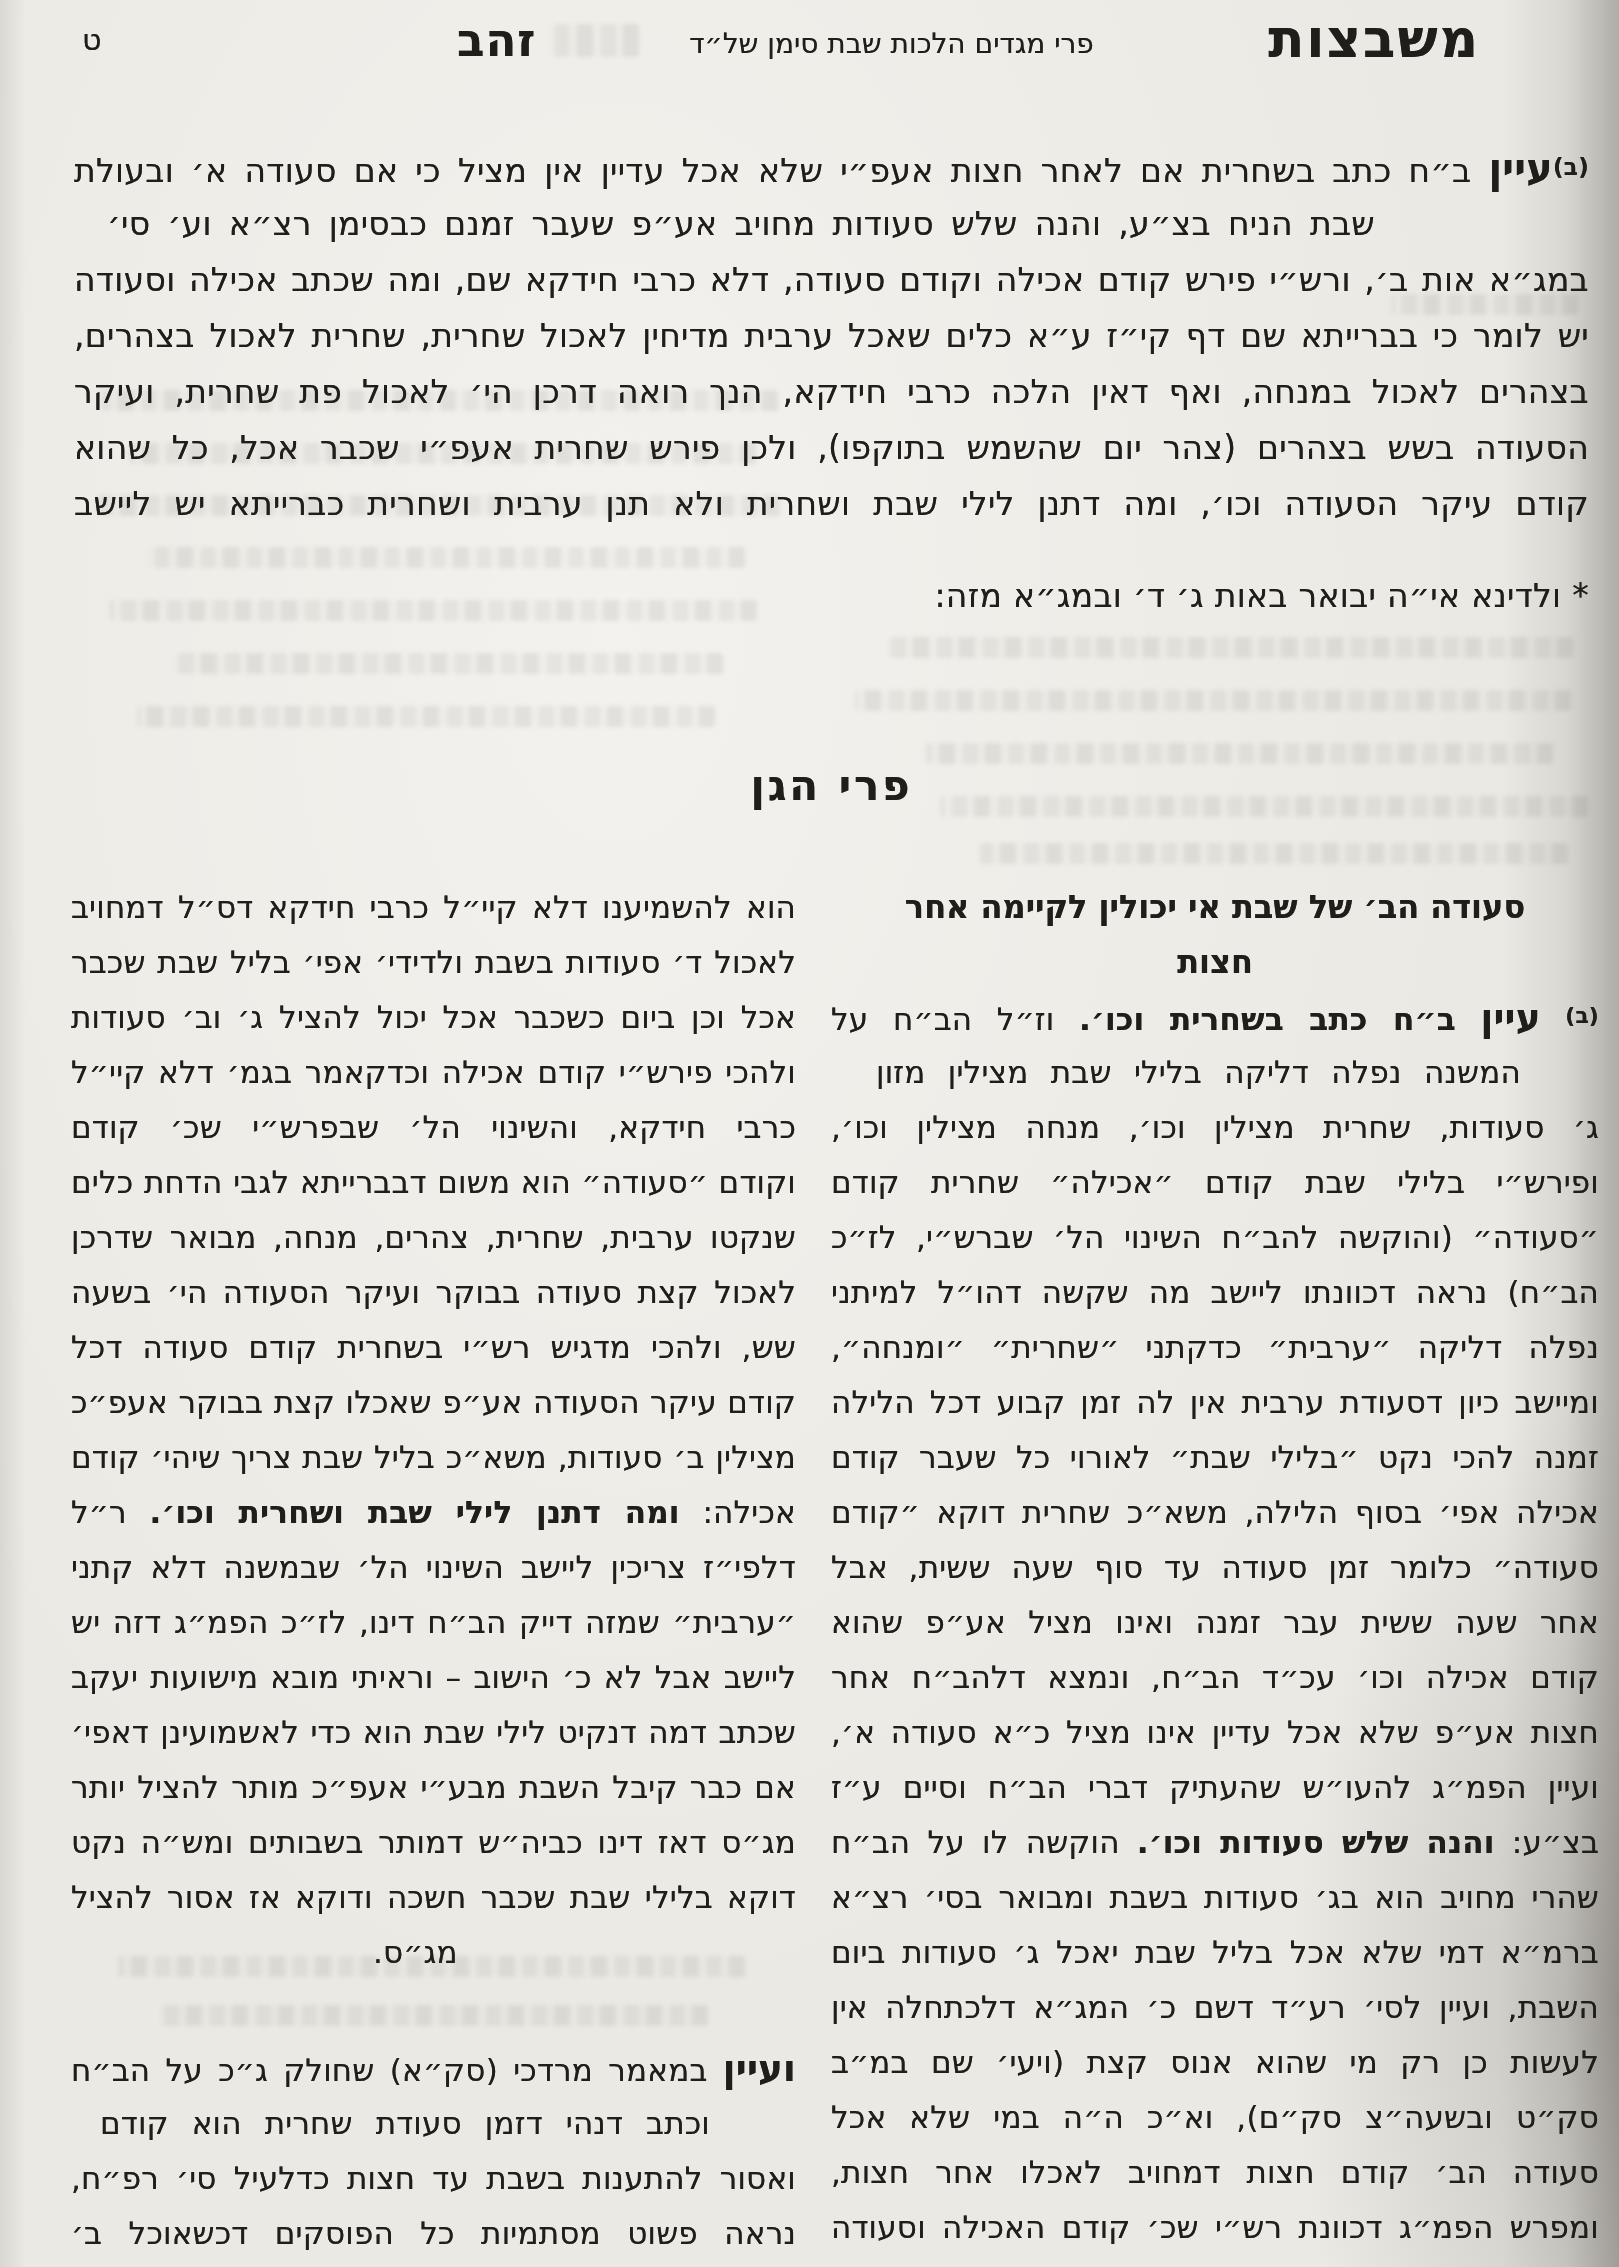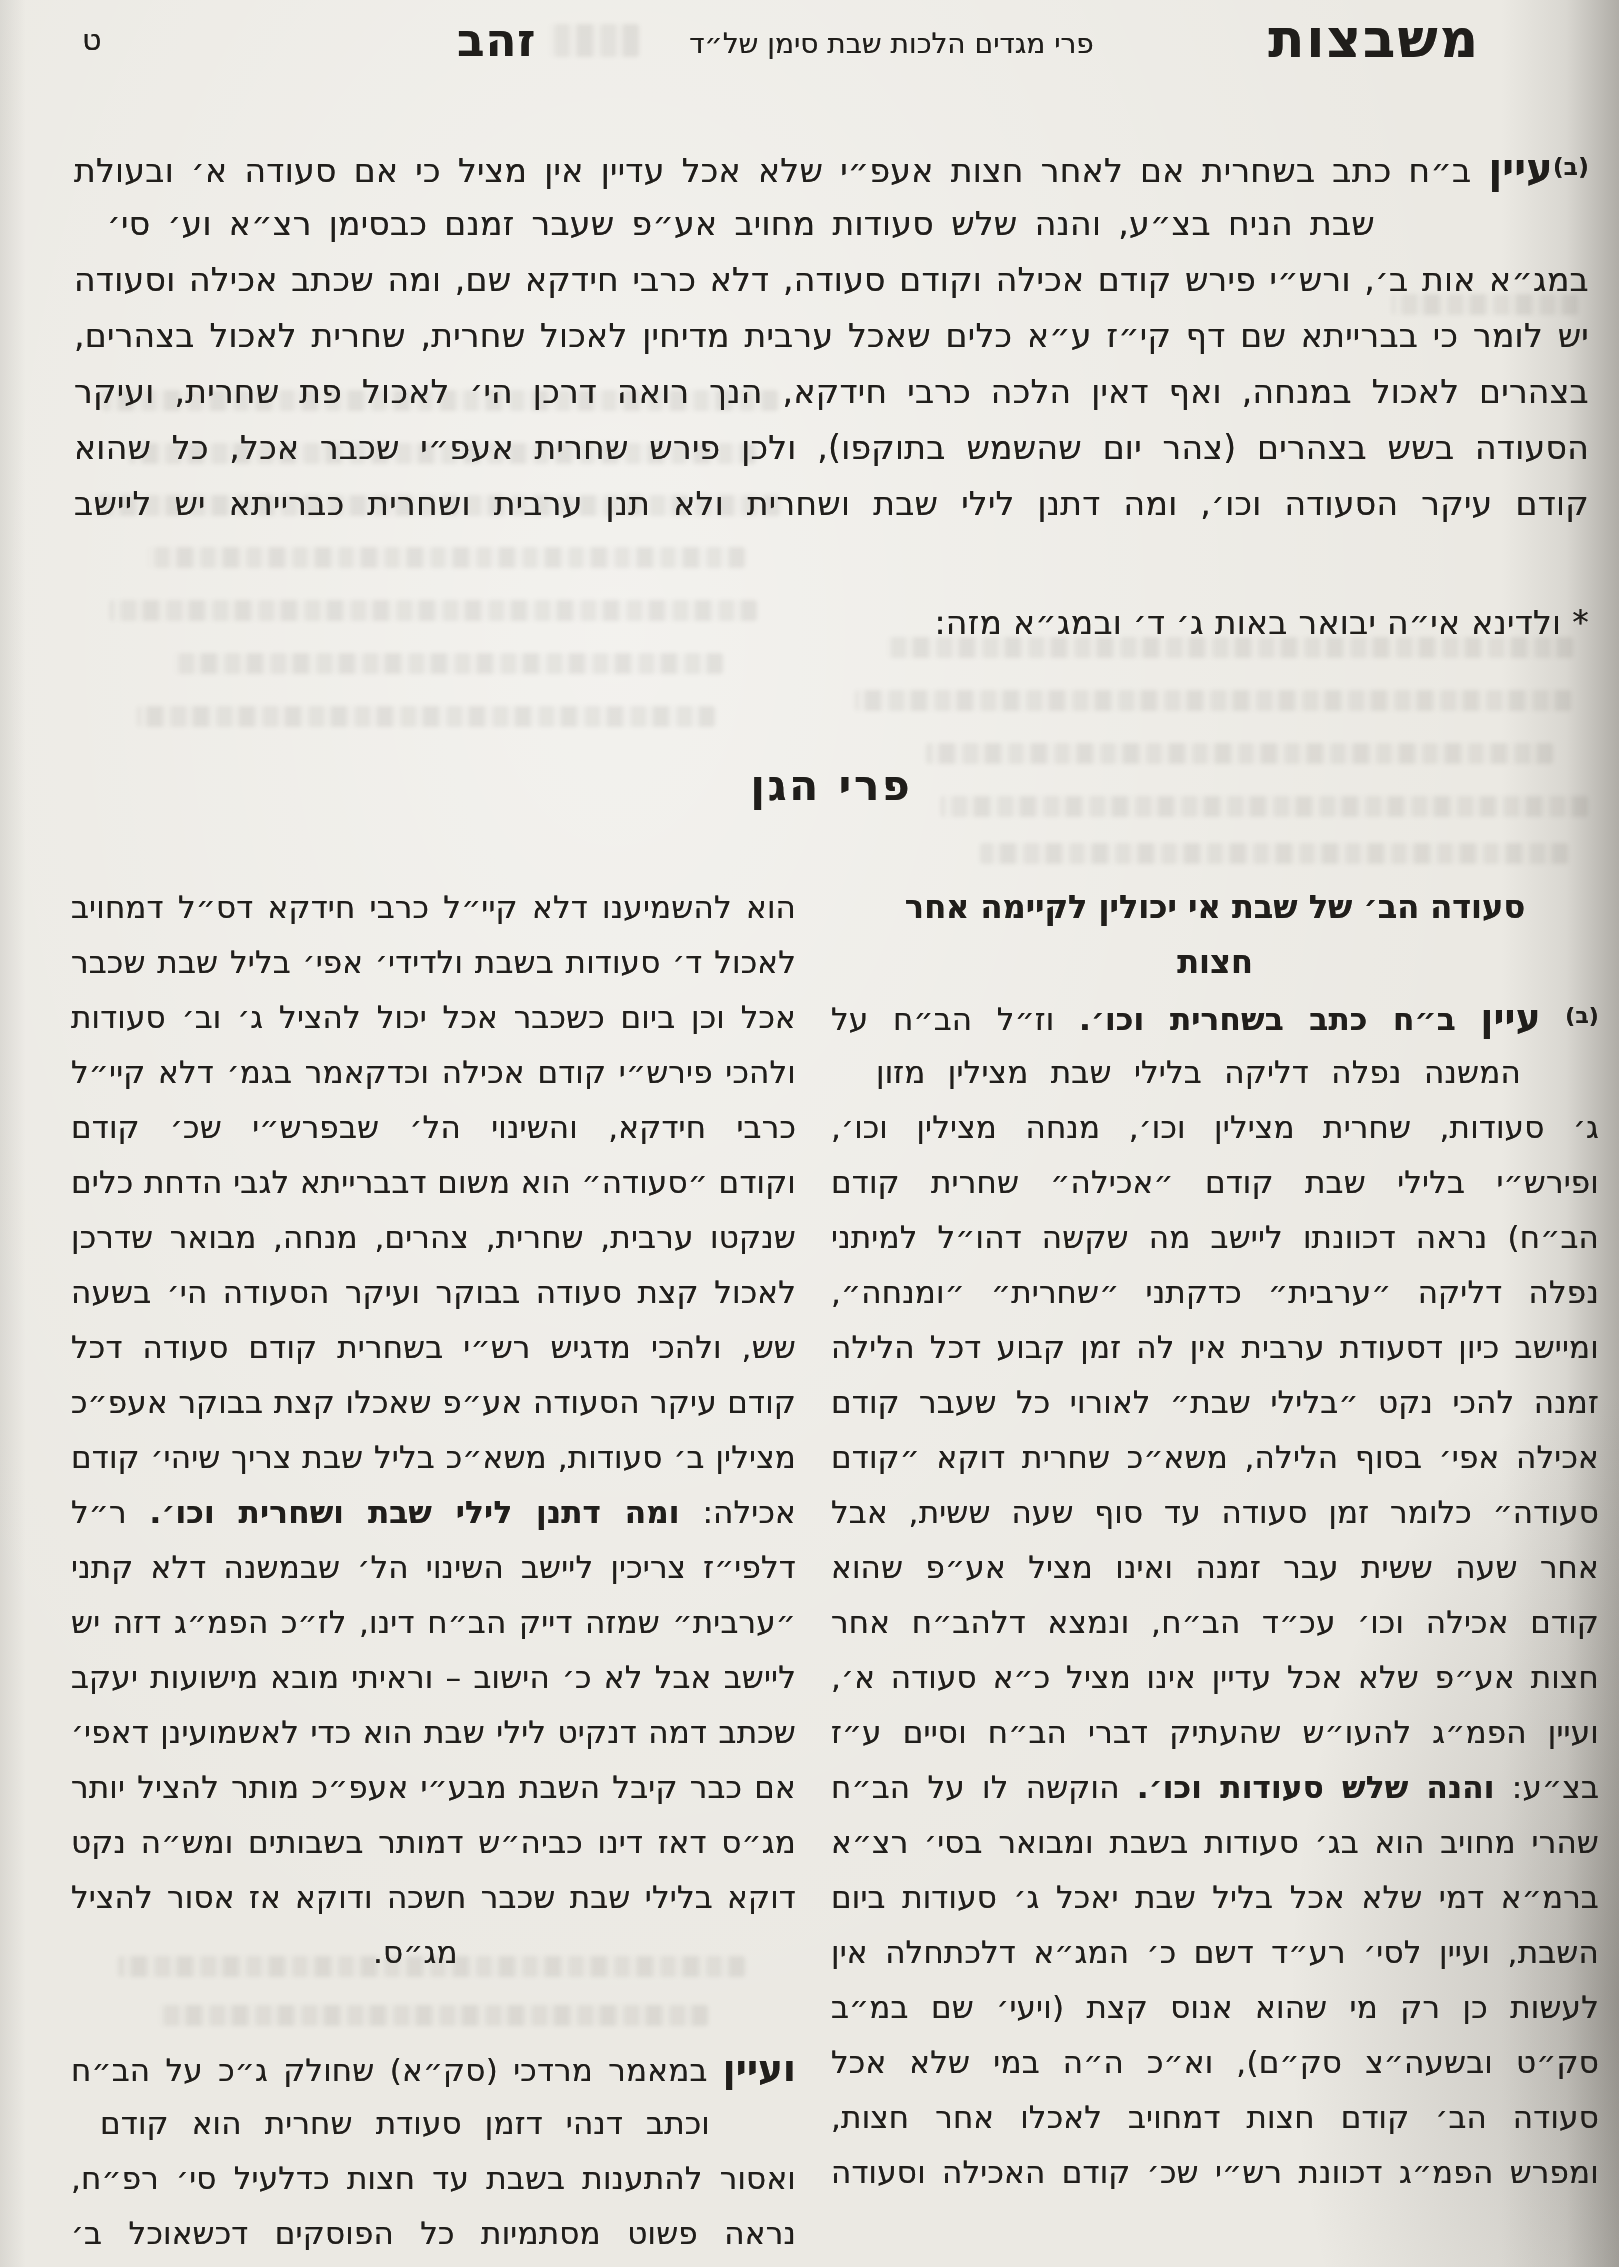--- a/index.html
+++ b/index.html
@@ -23,21 +23,21 @@
   .h-mishbetzot{position:absolute;top:7.8px;right:139px;font-size:53px;font-weight:bold;letter-spacing:2px;}
   .h-center{position:absolute;top:26.5px;left:617px;width:549px;text-align:center;font-size:28px;}
   .h-zahav{position:absolute;top:13.7px;left:457px;font-size:45px;font-weight:bold;letter-spacing:1px;}
   .h-pagenum{position:absolute;top:21.6px;left:82px;font-size:30px;}
 
   
   .top-section{position:absolute;top:140px;left:74px;width:1515px;}
   .tline{font-size:33px;line-height:56px;height:56px;overflow:hidden;
     text-align:justify;text-align-last:justify;letter-spacing:0.3px;}
   .tline.ind2{padding-right:214px;padding-left:33px;}
-  .tline.footnote{margin-top:63px;text-align:right;text-align-last:right;}
+  .tline.footnote{margin-top:36px;text-align:right;text-align-last:right;}
 
   .marker{font-size:0.70em;font-weight:bold;position:relative;top:-6.9px;}
   .dm-large{font-weight:bold;font-size:1.20em;}
   .b{font-weight:bold;}
 
   
   .prihagan{position:absolute;top:761px;left:0;right:0;text-align:center;padding-left:44px;
     font-size:42px;font-weight:bold;letter-spacing:2.9px;}
 
   
@@ -112,20 +112,21 @@
     <div class="subject">סעודה הב׳ של שבת אי יכולין לקיימה אחר</div>
     <div class="subject">חצות</div>
     <div class="line">
       <span class="marker">(ב)</span> <span class="dm-large">עיין</span> <span class="b">ב״ח כתב בשחרית וכו׳.</span> <span>וז״ל הב״ח על</span>
     </div>
     <div class="line ind-a">המשנה נפלה דליקה בלילי שבת מצילין מזון</div>
     <div>
 
     <div class="line">ג׳ סעודות, שחרית מצילין וכו׳, מנחה מצילין וכו׳,</div>
         <div class="line">ופירש״י בלילי שבת קודם ״אכילה״ שחרית קודם</div>
+        <div class="line">״סעודה״ (והוקשה להב״ח השינוי הל׳ שברש״י, לז״כ</div>
         <div class="line">הב״ח) נראה דכוונתו ליישב מה שקשה דהו״ל למיתני</div>
         <div class="line">נפלה דליקה ״ערבית״ כדקתני ״שחרית״ ״ומנחה״,</div>
         <div class="line">ומיישב כיון דסעודת ערבית אין לה זמן קבוע דכל הלילה</div>
         <div class="line">זמנה להכי נקט ״בלילי שבת״ לאורוי כל שעבר קודם</div>
         <div class="line">אכילה אפי׳ בסוף הלילה, משא״כ שחרית דוקא ״קודם</div>
         <div class="line">סעודה״ כלומר זמן סעודה עד סוף שעה ששית, אבל</div>
         <div class="line">אחר שעה ששית עבר זמנה ואינו מציל אע״פ שהוא</div>
         <div class="line">קודם אכילה וכו׳ עכ״ד הב״ח, ונמצא דלהב״ח אחר</div>
         <div class="line">חצות אע״פ שלא אכל עדיין אינו מציל כ״א סעודה א׳,</div>
         <div class="line">ועיין הפמ״ג להעו״ש שהעתיק דברי הב״ח וסיים ע״ז</div>

